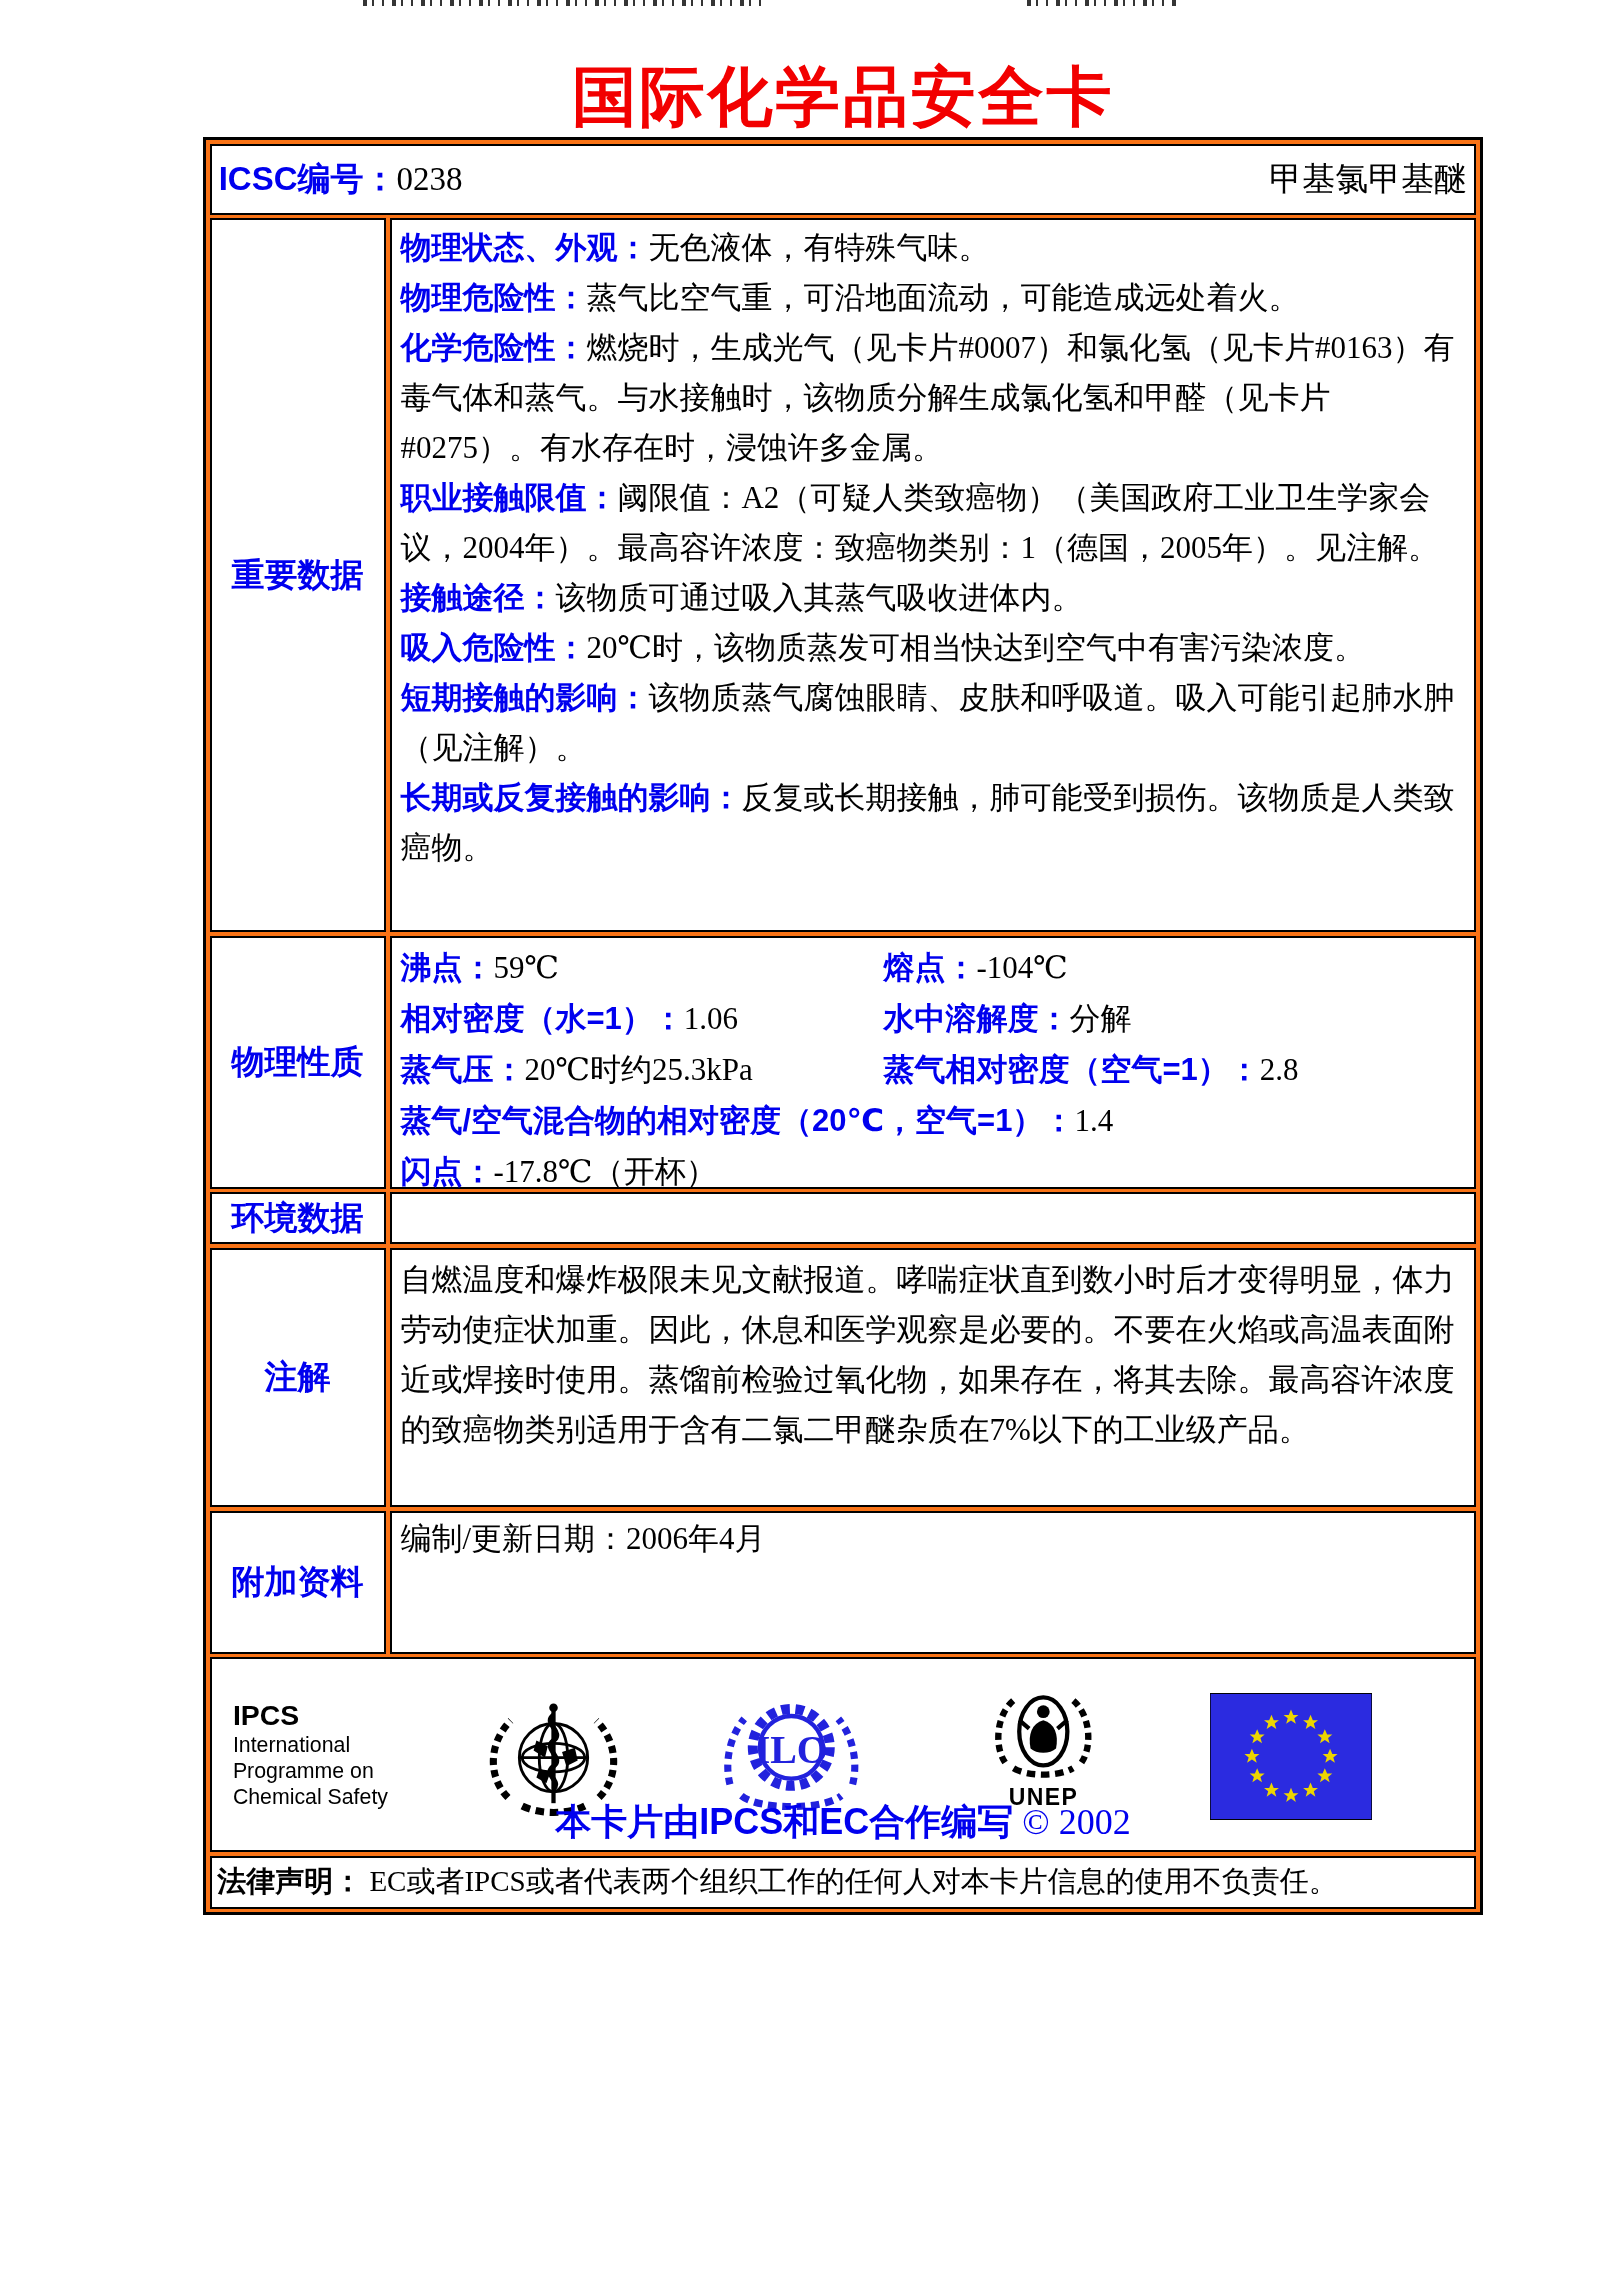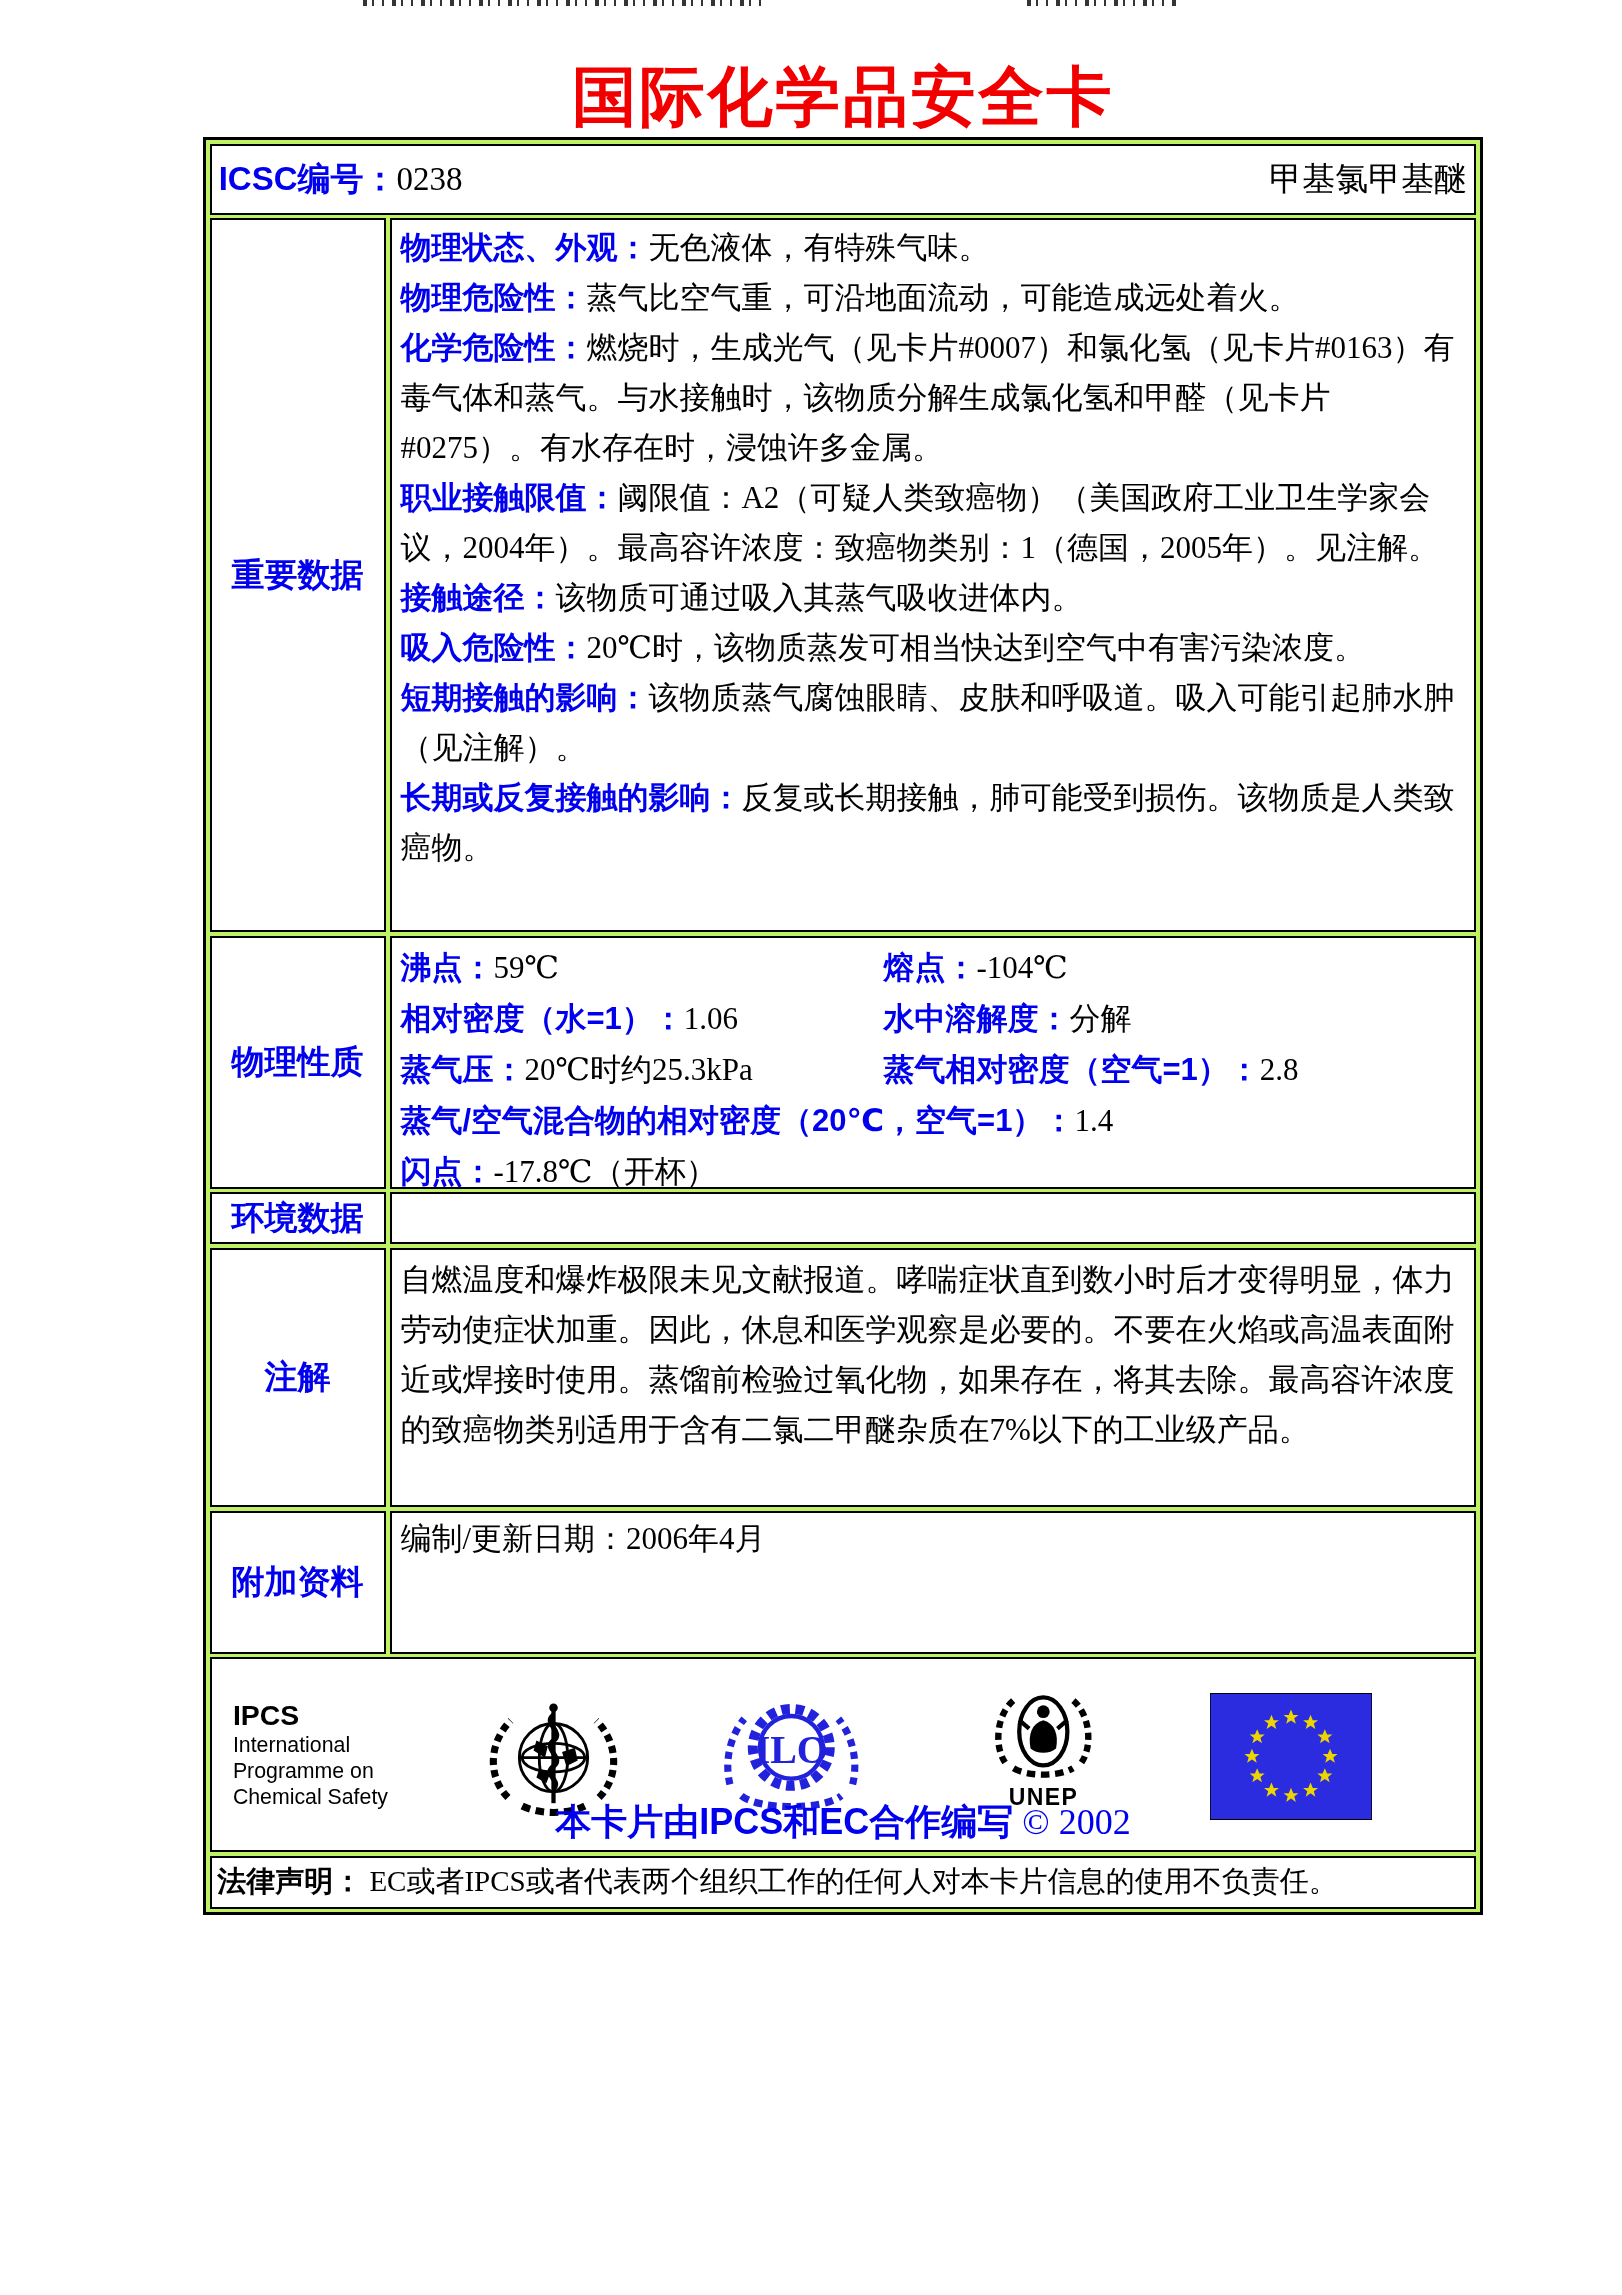--- a/index.html
+++ b/index.html
@@ -17,21 +17,21 @@
   .noise-b { left:1027px; width:153px; }
 
   .doc-title {
     position:absolute; left:203px; top:53px; width:1280px;
     text-align:center; font-size:65px; font-weight:bold; letter-spacing:2.8px;
     font-family:"Liberation Serif","DejaVu Serif",serif;
   }
 
   .sheet {
     position:absolute; left:203px; top:137px; width:1280px;
-    border:3.6px solid #000; background:#bef264; padding:3.6px;
+    border:3.6px solid #000; background:#f97316; padding:3.6px;
   }
   .row { display:flex; gap:4.3px; margin-bottom:3.6px; }
   .row:last-child { margin-bottom:0; }
   .cell { border:2.1px solid #000; background:#fff; }
   .label-cell {
     width:176px; flex:0 0 176px; display:flex; align-items:center; justify-content:center;
     font-family:"Liberation Sans","DejaVu Sans",sans-serif; font-weight:bold; font-size:33px;
   }
   .content-cell { flex:1 1 auto; padding:1.4px 8.5px; font-size:31px; }
   .single-cell  { flex:1 1 auto; }

